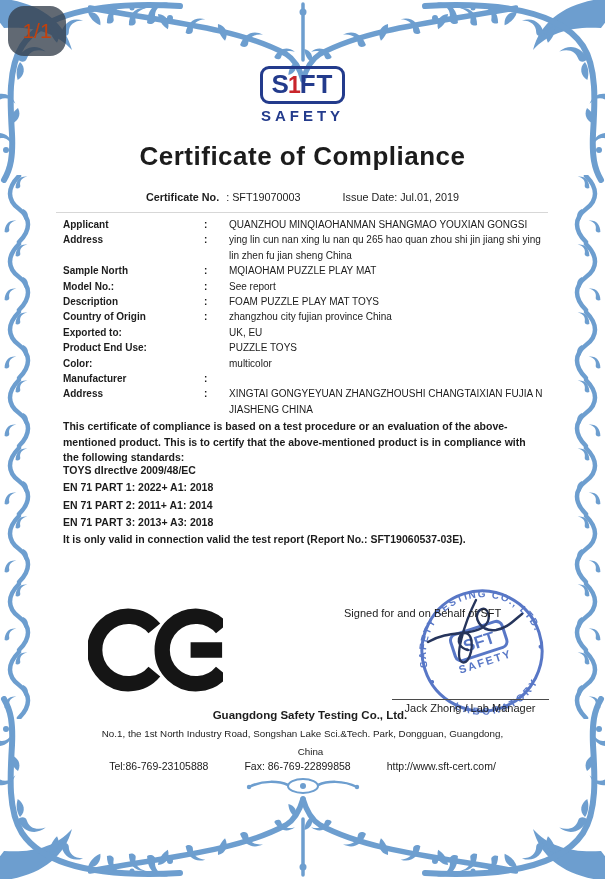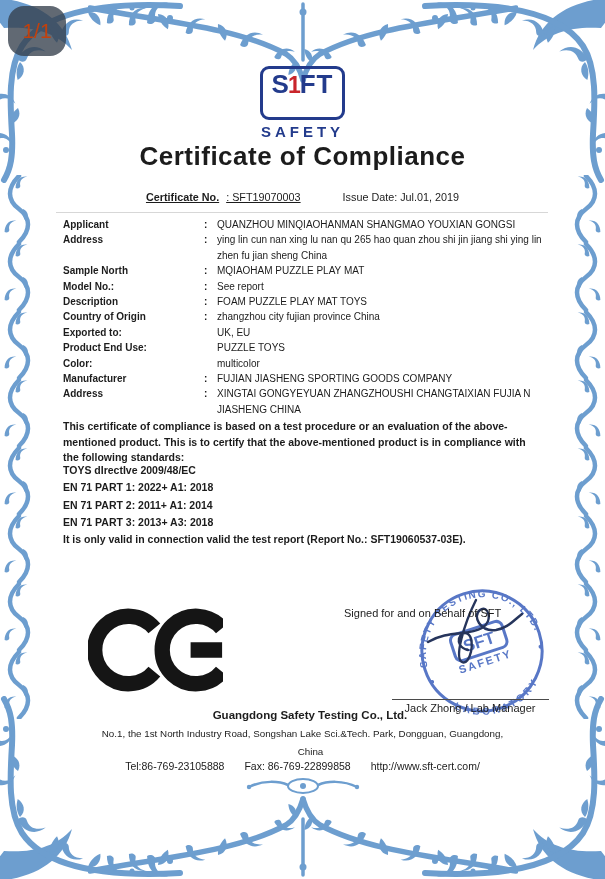--- a/index.html
+++ b/index.html
@@ -18,51 +18,51 @@
   .orn-left{left:2px;top:175px;}
   .orn-right{right:2px;top:175px;transform:scaleX(-1);}
   .orn-divider{left:50%;top:777px;transform:translateX(-50%);}
 
   .page-badge{left:8px;top:6px;width:58px;height:50px;background:rgba(52,63,76,0.78);
     border-radius:16px;display:flex;align-items:center;justify-content:center;
     color:#c2410c;font-size:21px;z-index:6;}
 
   .logo-block{left:0;right:0;top:66px;text-align:center;z-index:2;}
   .logo-box{display:inline-block;border:3px solid #233B8C;border-radius:9px;
-    padding:2px 9px 20px;color:#233B8C;font-weight:bold;font-size:26px;line-height:1;letter-spacing:1px;}
+    padding:2px 9px 4px;color:#233B8C;font-weight:bold;font-size:26px;line-height:1;letter-spacing:1px;}
   .logo-one{color:#C9252B;margin:0 -2px;font-size:23px;}
   .logo-word{color:#233B8C;font-weight:bold;font-size:15px;letter-spacing:4px;margin-top:3px;}
 
   .title{left:0;right:0;top:141px;text-align:center;font-size:26px;font-weight:bold;letter-spacing:.5px;}
 
   .certno-row{left:0;right:0;top:191px;display:flex;justify-content:center;gap:42px;font-size:10.8px;}
-  .certno-left{display:flex;gap:7px;text-decoration:underline;}
+  .certno-left{display:flex;gap:7px;}
   .bold{font-weight:bold;}
   .rule{left:56px;top:212px;width:492px;border-top:1px solid #d7d7d7;}
 
   .fields{left:63px;top:217px;width:487px;font-size:10px;line-height:15.4px;}
   .frow{display:flex;}
   .flabel{width:141px;font-weight:bold;flex:none;}
   .fsep{width:13px;font-weight:bold;flex:none;}
-  .fvalue{flex:1;}
+  .fvalue{flex:1;margin-left:12px;}
 
   .statement{left:63px;top:419px;width:476px;font-size:10.5px;font-weight:bold;line-height:15.6px;}
   .standards{left:63px;top:462px;width:480px;font-size:10.5px;font-weight:bold;line-height:17.3px;}
 
   .ce{left:88px;top:607px;}
   .signed-for{left:344px;top:607px;font-size:11px;z-index:4;}
   .stamp{left:415px;top:584px;z-index:2;opacity:.92;}
   .scribble{left:424px;top:596px;z-index:3;}
   .sig-line{left:392px;top:699px;width:157px;border-top:1.5px solid #4a4a4a;z-index:4;}
   .signatory{left:384px;top:702px;width:172px;text-align:center;font-size:11px;z-index:4;}
 
   .footer-company{left:15px;right:0;top:709px;text-align:center;font-weight:bold;font-size:11.5px;}
   .footer-addr1{left:0;right:0;top:728px;text-align:center;font-size:9.8px;}
   .footer-addr2{left:0;right:0;top:746px;text-align:center;font-size:9.8px;padding-left:16px;}
-  .footer-contact{left:0;right:0;top:760px;display:flex;justify-content:center;gap:20px;font-size:10.5px;}
+  .footer-contact{left:0;right:0;top:760px;display:flex;justify-content:center;gap:36px;font-size:10.5px;}
 </style>
 </head>
 <body>
 
 <svg width="0" height="0" style="position:absolute" aria-hidden="true">
   <defs>
     <g id="spiral">
         <path fill="currentColor" d="M1,21 C1,9 8,1 20,2.5 C11,4.5 7,10 8.5,17 C9.3,21 4,23 1,21 Z"></path>
       </g>
     <g id="leaf">
@@ -227,21 +227,20 @@
         <span class="fvalue">PUZZLE TOYS</span>
       </div>
     <div class="frow">
         <span class="flabel">Color:</span>
         <span class="fsep"></span>
         <span class="fvalue">multicolor</span>
       </div>
     <div class="frow">
         <span class="flabel">Manufacturer</span>
         <span class="fsep">:</span>
-        <span class="fvalue">FUJIAN JIASHENG SPORTING GOODS COMPANY</span>
       </div>
     <div class="frow">
         <span class="flabel">Address</span>
         <span class="fsep">:</span>
         <span class="fvalue">XINGTAI GONGYEYUAN ZHANGZHOUSHI CHANGTAIXIAN FUJIA N JIASHENG CHINA</span>
       </div>
   </div>
 
   <div class="statement">This certificate of compliance is based on a test procedure or an evaluation of the above-mentioned product. This is to certify that the above-mentioned product is in compliance with the following standards:</div>
   <div class="standards">

